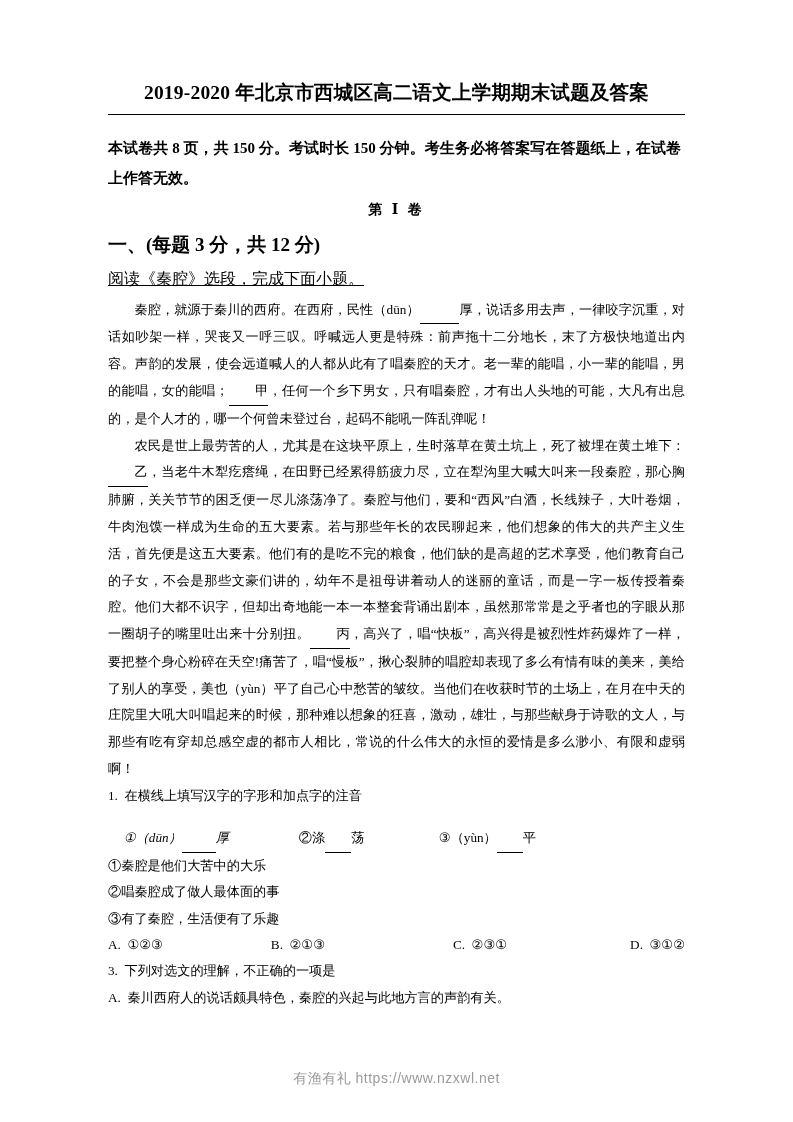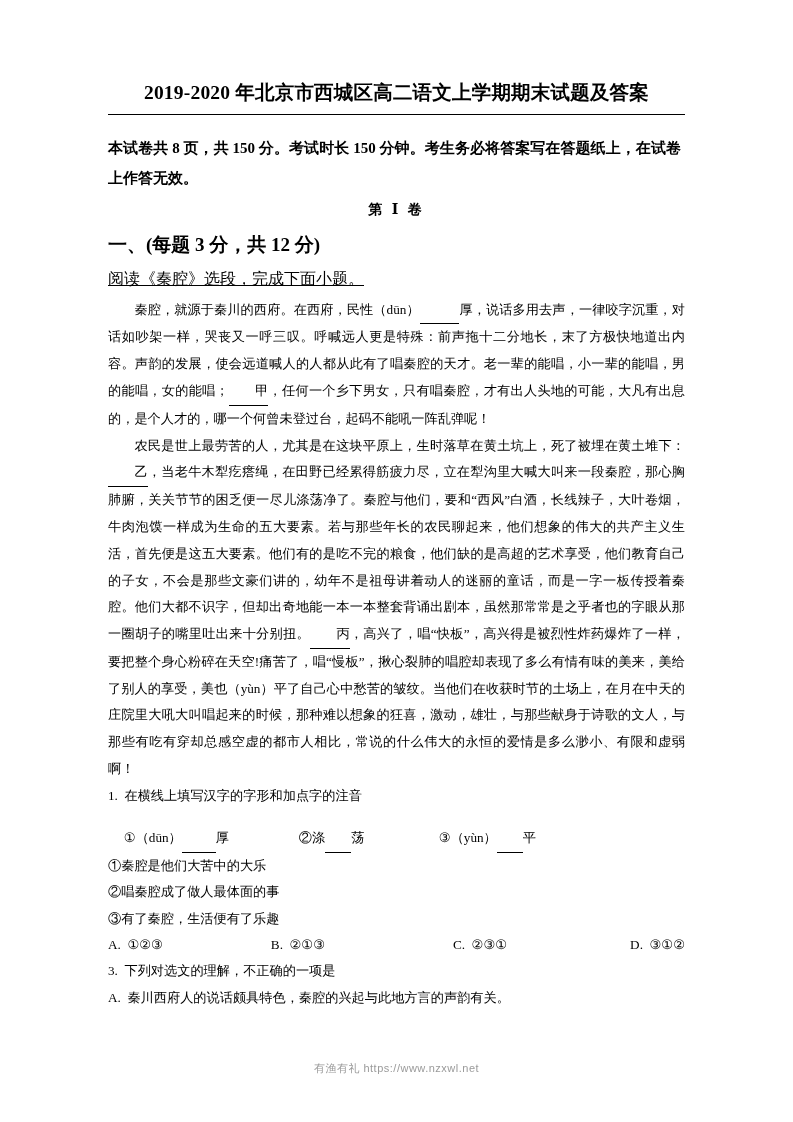--- a/index.html
+++ b/index.html
@@ -99,29 +99,29 @@
   }
   .opt-a { width: 170px; }
   .opt-b { width: 190px; }
   .opt-c { width: 185px; }
   .fill-row {
     font-size: 13.2px;
     line-height: 2.0;
     margin: 0;
     padding-left: 1.2em;
   }
-  .fill-row span.seg1 { display:inline-block; width: 175px; }
+  .fill-row span.seg1 { display:inline-block; width: 175px; font-style: italic; }
   .fill-row span.seg2 { display:inline-block; width: 140px; margin-top: 16px; }
   .footer {
     position: absolute;
     left: 0;
-    bottom: 46px;
+    bottom: 34px;
     width: 793px;
     text-align: center;
-    font-size: 11px;
+    font-size: 14px;
     color: #9a9a9a;
     font-family: "Liberation Sans", sans-serif;
     letter-spacing: 0.5px;
   }
 </style>
 </head>
 <body>
 
 <div class="page">
 

